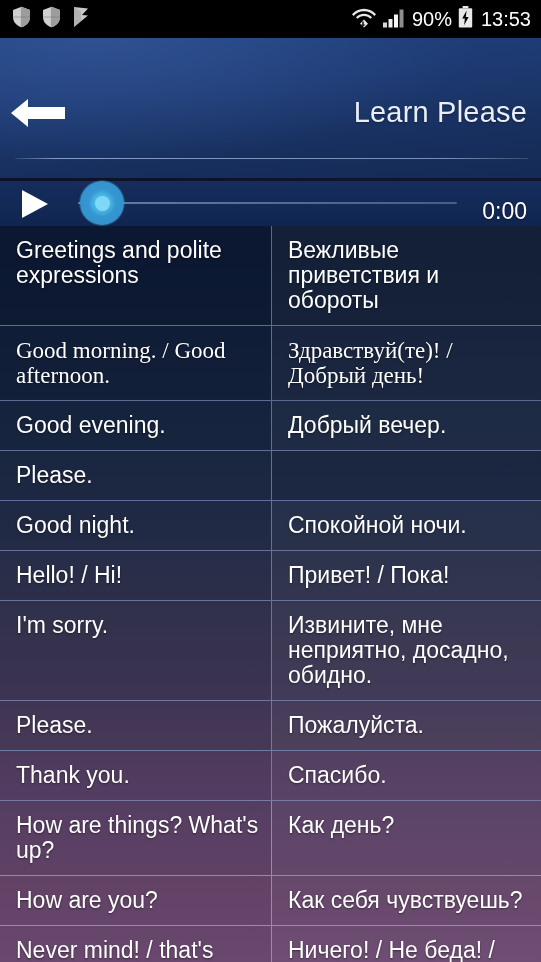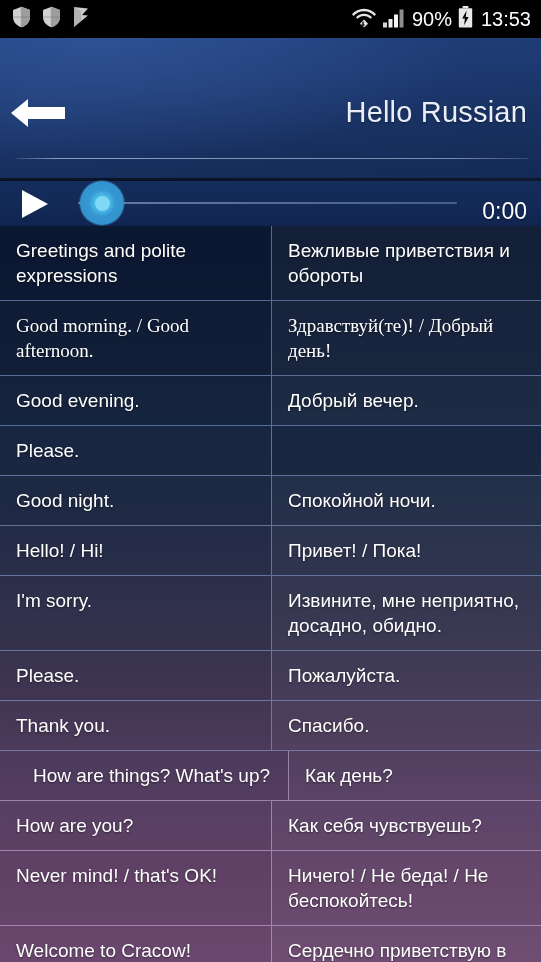--- a/index.html
+++ b/index.html
@@ -161,21 +161,21 @@
   .table-inner { position: relative; }
 
   .row {
     display: flex;
     position: relative;
     border-bottom: 1px solid rgba(150,175,225,0.55);
   }
   .cell {
     padding: 12px 12px 12px 16px;
     color: #ffffff;
-    font-size: 19px;
+    font-size: 23px;
     line-height: 25px;
     text-shadow: 0 1px 2px rgba(0,0,0,0.45);
     cursor: pointer;
   }
   .cell-en {
     width: 272px;
     flex: 0 0 272px;
     border-right: 1px solid rgba(150,175,225,0.55);
   }
   .cell-ru {
@@ -186,21 +186,21 @@
   
   .row:nth-child(1)  { background: rgba(8,18,40,0.55); }
   .row:nth-child(2)  { background: rgba(10,20,44,0.46); font-family: Liberation Serif, serif; }
   .row:nth-child(3)  { background: rgba(12,24,50,0.38); }
   .row:nth-child(4)  { background: rgba(14,26,54,0.32); }
   .row:nth-child(5)  { background: rgba(16,28,56,0.26); }
   .row:nth-child(6)  { background: rgba(18,30,58,0.20); }
   .row:nth-child(7)  { background: rgba(20,32,60,0.15); }
   .row:nth-child(8)  { background: rgba(24,34,62,0.10); }
   .row:nth-child(9)  { background: rgba(28,36,64,0.06); }
-  .row:nth-child(10) { background: rgba(40,40,66,0.05); padding-left: 17px; }
+  .row:nth-child(10) { background: rgba(40,40,66,0.05); }
   .row:nth-child(11) { background: rgba(60,46,70,0.06); }
   .row:nth-child(12) { background: rgba(78,52,78,0.08); }
   .row:nth-child(13) { background: rgba(92,58,86,0.10); }
   .row:nth-child(14) { background: rgba(104,64,94,0.12); }
   .row:nth-child(15) { background: rgba(112,70,100,0.14); }
 
   
   .row:nth-child(n+10) { border-bottom-color: rgba(206,176,216,0.60); }
   .row:nth-child(n+10) .cell-en { border-right-color: rgba(206,176,216,0.60); }
 </style>
@@ -262,21 +262,21 @@
       <span class="clock">13:53</span>
     </div>
   </div>
 
   <div class="header">
     <div class="back-btn">
       <svg width="58" height="34" viewBox="0 0 58 34">
         <path d="M2 17 L19 3 L19 11 L56 11 L56 23 L19 23 L19 31 Z" fill="#ffffff"></path>
       </svg>
     </div>
-    <div class="title">Hello Russian</div>
+    <div class="title">Learn Please</div>
     <div class="header-rule"></div>
   </div>
 
   <div class="player">
     <div class="play-btn"></div>
     <div class="seek-track"></div>
     <div class="seek-thumb"></div>
     <div class="time-label">0:00</div>
   </div>
 

